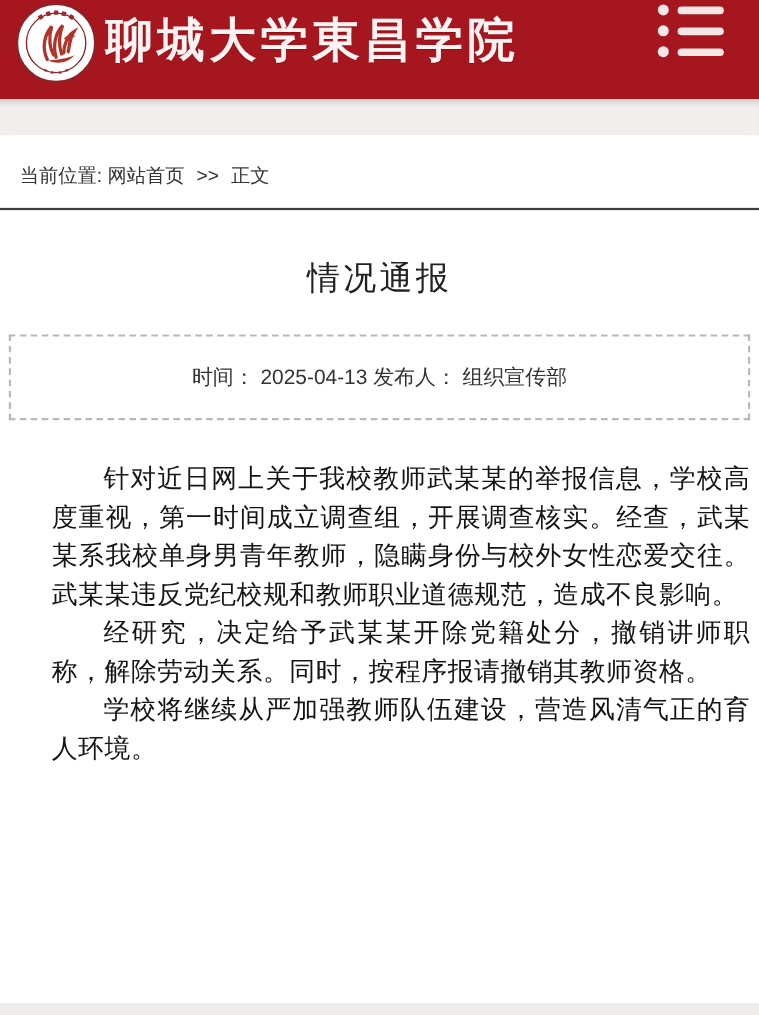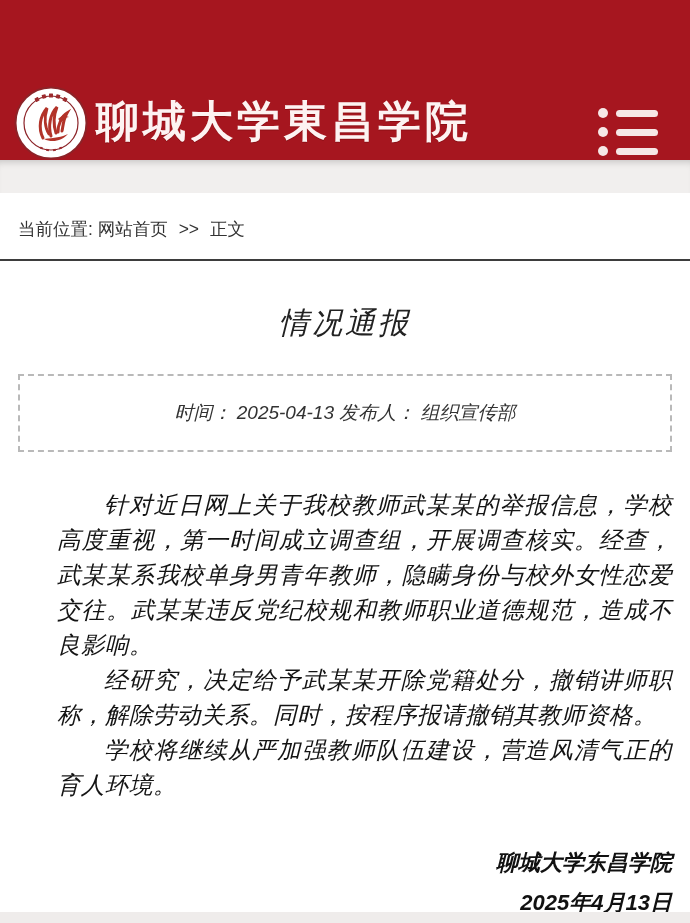--- a/index.html
+++ b/index.html
@@ -11,24 +11,24 @@
   .page {
     position: relative;
     width: 690px;
     height: 923px;
     background: #ffffff;
     overflow: hidden;
   }
 
   
   .site-header {
-    height: 160px;
+    height: 90px;
     background: #a6161f;
     display: flex;
-    align-items: flex-end;
+    align-items: flex-start;
     justify-content: space-between;
     padding: 0 28px 0 14px;
   }
   .brand {
     display: flex;
     align-items: center;
     cursor: pointer;
   }
   .logo-wrap {
     width: 74px;
@@ -85,21 +85,21 @@
     text-decoration: none;
     cursor: pointer;
   }
   .breadcrumb .sep { margin: 0 6px; }
   .divider {
     border: none;
     border-top: 2px solid #3d3d3d;
   }
 
   
-  .article { padding: 0 18px; font-style: italic; }
+  .article { padding: 0 8px; }
   .article-title {
     margin-top: 42px;
     text-align: center;
     font-size: 30px;
     font-weight: 400;
     letter-spacing: 3px;
     color: #222222;
   }
   .meta-box {
     margin-top: 30px;
@@ -221,22 +221,18 @@
     <div class="meta-box">
       <span>时间： 2025-04-13 发布人： 组织宣传部</span>
     </div>
 
     <div class="body-text">
       <p>针对近日网上关于我校教师武某某的举报信息，学校高度重视，第一时间成立调查组，开展调查核实。经查，武某某系我校单身男青年教师，隐瞒身份与校外女性恋爱交往。武某某违反党纪校规和教师职业道德规范，造成不良影响。</p>
       <p>经研究，决定给予武某某开除党籍处分，撤销讲师职称，解除劳动关系。同时，按程序报请撤销其教师资格。</p>
       <p>学校将继续从严加强教师队伍建设，营造风清气正的育人环境。</p>
     </div>
 
-    <div class="signature">
-      <div>聊城大学东昌学院</div>
-      <div>2025年4月13日</div>
-    </div>
 
   </main>
 
   <footer class="bottom-strip"></footer>
 
 </div>
 
 </body></html>

